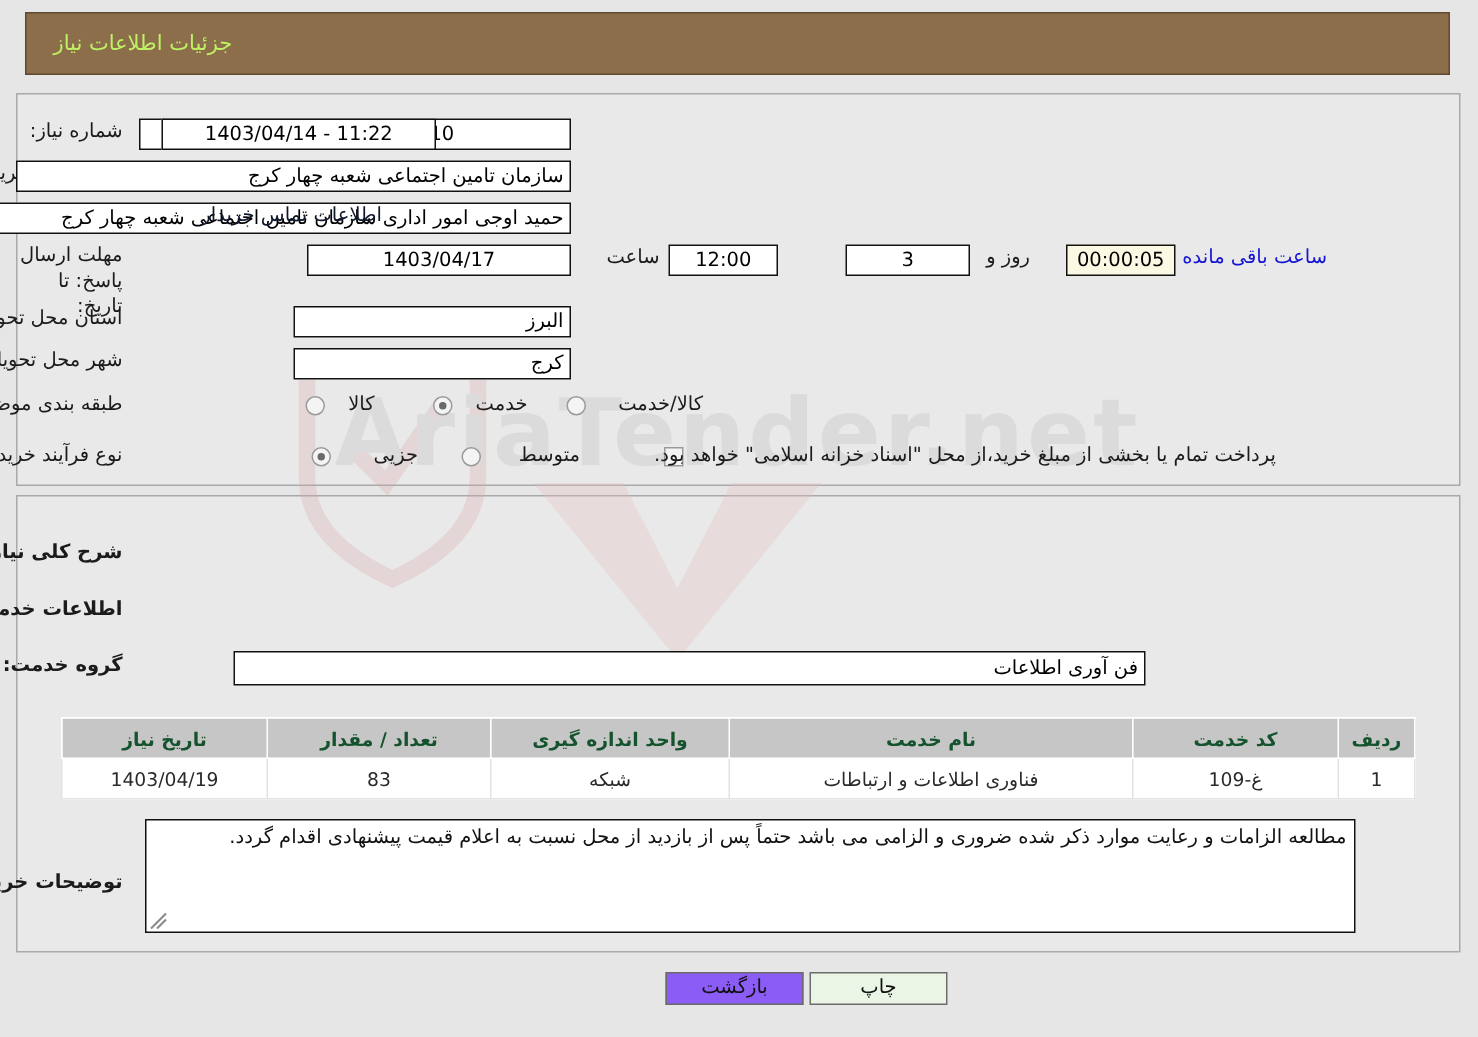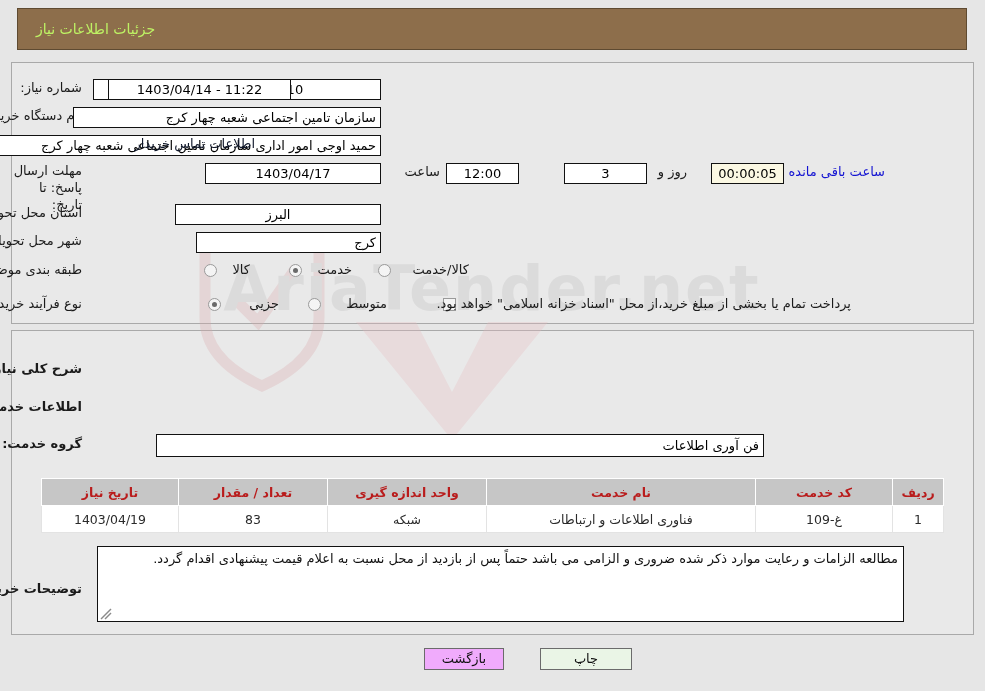--- a/index.html
+++ b/index.html
@@ -147,21 +147,21 @@
     left: 41px; top: 478px;
     width: 903px;
     border-collapse: collapse;
     font-size: 12.5px;
     z-index: 3;
     background: #ffffff;
   }
   #svc-table th {
     background: #c6c6c6;
     border: 1px solid #ffffff;
-    color: #b91c1c;
+    color: #14532d;
     font-weight: bold;
     height: 26px;
     padding: 0 4px;
     text-align: center;
     font-size: 12.5px;
   }
   #svc-table td {
     background: #ffffff;
     border: 1px solid #e3e3e3;
     height: 26px;
@@ -178,21 +178,21 @@
     line-height: 20px;
     font-size: 13px;
     text-align: center;
     border: 1px solid #6b6b6b;
     box-sizing: border-box;
     color: #111111;
     cursor: pointer;
     z-index: 3;
   }
   #btn-print  { left: 516px; top: 648px; width: 92px; background: #eaf5e6; margin-left: 24px; }
-  #btn-back   { left: 424px; top: 648px; width: 80px; background: #f0abfc; }
+  #btn-back   { left: 444px; top: 648px; width: 92px; background: #8b5cf6; }
 </style>
 </head>
 <body>
 
 <div id="page">
 
   <svg class="watermark" viewBox="0 0 985 691" xmlns="http://www.w3.org/2000/svg" aria-hidden="true">
 
     <path d="M205 240 L205 318 Q205 360 262 386 Q319 360 319 318 L319 240 Z" fill="none" stroke="#d9a9ac" stroke-width="11"></path>
     <path d="M236 300 L258 322 L296 268" fill="none" stroke="#d9a9ac" stroke-width="11"></path>
@@ -208,40 +208,40 @@
 
   <div class="panel" id="panel-top"></div>
 
   <div class="lbl" style="right:903px; top:80px;">شماره نیاز:</div>
   <div class="fld c" style="right:604px; top:79px; width:288px;">1103005517000010</div>
 
   <div class="lbl" style="right:705px; top:80px;">تاریخ و ساعت اعلان عمومی:</div>
   <div class="fld c" style="right:694px; top:79px; width:183px;">11:22 - 1403/04/14</div>
 
   <div class="lbl" style="right:903px; top:108px;">نام دستگاه خریدار:</div>
-  <div class="fld r" style="right:604px; top:107px; width:308px;padding-left:40px;">سازمان تامین اجتماعی شعبه چهار کرج</div>
+  <div class="fld r" style="right:604px; top:107px; width:370px;padding-left:40px;">سازمان تامین اجتماعی شعبه چهار کرج</div>
 
   <div class="lbl" style="right:903px; top:136px;">ایجاد کننده درخواست:</div>
   <div class="fld r" style="right:604px; top:135px; width:530px;">حمید اوجی امور اداری سازمان تامین اجتماعی شعبه چهار کرج</div>
   <div class="lbl link" style="right:730px; top:136px;">اطلاعات تماس خریدار</div>
 
   <div class="lbl wrap" style="right:903px; top:162px; width:86px;">
     <span>مهلت ارسال پاسخ: تا</span><br>
     <span>تاریخ:</span>
   </div>
   <div class="fld c" style="right:604px; top:163px; width:176px;">1403/04/17</div>
   <div class="lbl" style="right:545px; top:164px;">ساعت</div>
   <div class="fld c" style="right:466px; top:163px; width:73px;">12:00</div>
   <div class="fld c" style="right:338px; top:163px; width:83px;">3</div>
   <div class="lbl" style="right:298px; top:164px;">روز و</div>
   <div class="fld cream c" style="right:201px; top:163px; width:73px;">00:00:05</div>
   <div class="lbl blue" style="right:100px; top:164px;">ساعت باقی مانده</div>
 
   <div class="lbl" style="right:903px; top:205px;">استان محل تحویل:</div>
-  <div class="fld r" style="right:604px; top:204px; width:206px;text-align:center;">البرز</div>
+  <div class="fld r" style="right:604px; top:204px; width:185px;">البرز</div>
 
   <div class="lbl" style="right:903px; top:233px;">شهر محل تحویل:</div>
   <div class="fld r" style="right:604px; top:232px; width:185px;">کرج</div>
 
   <div class="lbl" style="right:903px; top:262px;">طبقه بندی موضوعی:</div>
 
   <div class="radio" style="right:768px; top:264px;"></div>
   <div class="lbl" style="right:735px; top:262px;">کالا</div>
 
   <div class="radio on" style="right:683px; top:264px;"></div>

